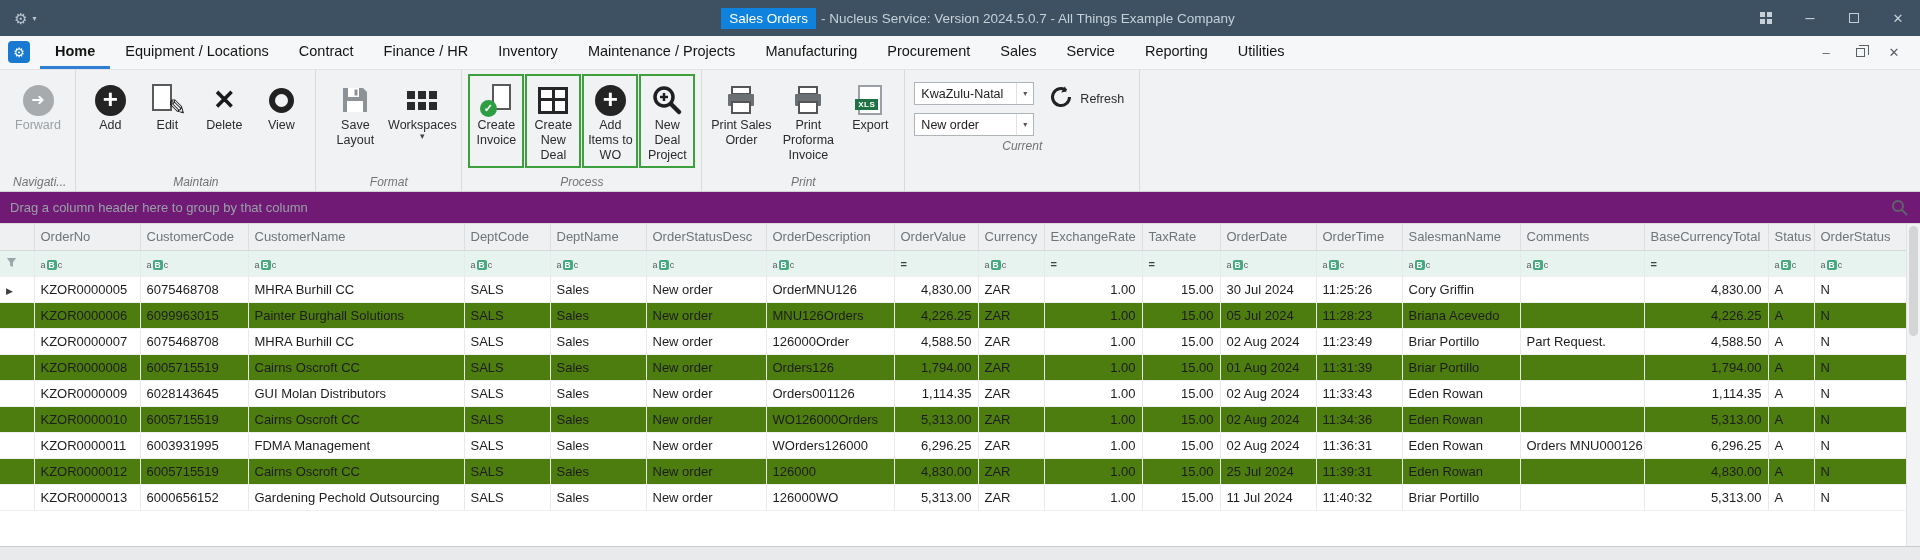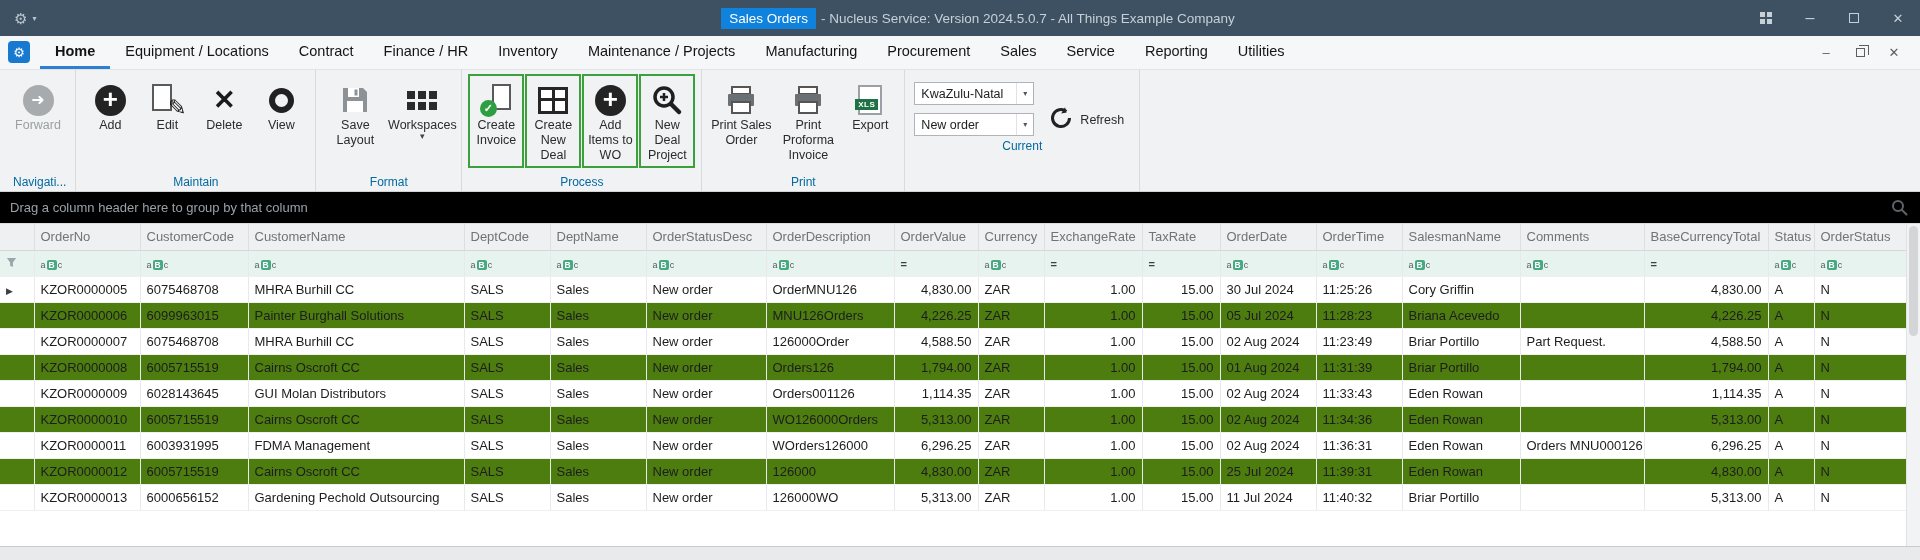--- a/index.html
+++ b/index.html
@@ -38,21 +38,21 @@
   .tab.selected { border-bottom-color:#2e7fd4; font-weight:700; }
   .winctl { margin-left:auto; display:flex; align-items:center; gap:2px; padding-right:10px; }
   .winctl .wbtn { width:32px; height:24px; display:flex; align-items:center; justify-content:center; color:#5a5f64; font-size:13px; }
   .ic-restore { width:9px; height:9px; border:1px solid #5a5f64; position:relative; display:block; }
   .ic-restore::before { content:""; position:absolute; left:2px; top:-4px; width:9px; height:9px; border-top:1px solid #5a5f64; border-right:1px solid #5a5f64; }
 
   
   .ribbon { height:122px; background:#f1f2f3; border-bottom:1px solid #d0d2d4; display:flex; align-items:stretch; padding-left:4px; flex:0 0 auto; }
   .rgroup { display:flex; flex-direction:column; border-right:1px solid #d8dadc; padding:0 3px; }
   .rbuttons { flex:1; display:flex; align-items:flex-start; padding:4px 3px 0; gap:1px; }
-  .rgroup-label { height:19px; text-align:right; font-size:12px; color:#0369a1; display:flex; align-items:center; justify-content:center; padding:0 6px; }
+  .rgroup-label { height:19px; text-align:right; font-size:12px; color:#737373; display:flex; align-items:center; justify-content:center; padding:0 6px;font-style:italic; }
   .rbtn { width:56px; min-height:94px; display:flex; flex-direction:column; align-items:center; padding-top:6px; gap:0; border:2px solid transparent; }
   .rbtn .rlabel { font-size:12.5px; color:#2b2b2b; text-align:center; line-height:1.18; }
   .rbtn.green { border-color:#3ca03c; }
   .rbtn.disabled .rlabel { color:#9aa0a4; }
   .rbtn.wide { width:66px; }
   .ic { width:36px; height:36px; display:flex; align-items:center; justify-content:center; position:relative; flex:0 0 auto; }
 
   .circle { width:31px; height:31px; border-radius:50%; background:#242424; color:#fff; display:flex; align-items:center; justify-content:center; line-height:1; }
   .circle.plus::before { content:"+"; font-size:26px; font-weight:700; margin-top:-3px; }
   .circle.gray { background:#a7abae; }
@@ -77,31 +77,31 @@
   .grid6-ic { display:grid; grid-template-columns:repeat(3,8px); grid-auto-rows:8px; gap:3px; }
   .grid6-ic span { background:#2b2b2b; display:block; }
 
   .xls-ic { width:24px; height:30px; background:#fff; border:2px solid #9aa0a5; position:relative; }
   .xls-ic .xls-badge { position:absolute; left:-5px; bottom:3px; background:#1f7244; color:#fff; font-size:8px; font-weight:700; padding:1px 3px; letter-spacing:0.4px; }
 
   .wcaret { font-size:9px; color:#444; margin-top:-2px; }
   .wcaret::before { content:"▾"; }
 
   
-  .current-body { display:flex; align-items:flex-end; gap:10px; padding:12px 8px 0 6px; }
+  .current-body { display:flex; align-items:flex-start; gap:10px; padding:12px 8px 0 6px; }
   .dd-col { display:flex; flex-direction:column; gap:8px; }
   .dropdown { width:120px; height:23px; background:#fff; border:1px solid #aeb4b9; display:flex; align-items:center; font-size:12.5px; color:#222; padding-left:6px; }
   .dropdown .dval { flex:1; overflow:hidden; white-space:nowrap; }
   .dropdown .dcaret { width:17px; height:100%; display:flex; align-items:center; justify-content:center; color:#555; font-size:8px; border-left:1px solid #e2e2e2; }
   .dropdown .dcaret::before { content:"▾"; }
   .refresh-btn { display:flex; align-items:center; gap:6px; font-size:12.5px; color:#2b2b2b; padding:2px 4px; }
 
   
   .workarea { flex:1 1 auto; position:relative; background:#fff; overflow:hidden; }
-  .groupby { height:32px; background:#000000; border-bottom:1px solid #d9dbdd; display:flex; align-items:center; padding:0 12px 0 10px; font-size:13px; color:#99a1a7; }
+  .groupby { height:32px; background:#701a75; border-bottom:1px solid #d9dbdd; display:flex; align-items:center; padding:0 12px 0 10px; font-size:13px; color:#99a1a7; }
   .search-btn { margin-left:auto; display:flex; align-items:center; }
 
   table.grid { border-collapse:collapse; table-layout:fixed; width:1906px; }
   table.grid th { height:26px; background:#eef0f1; border-right:1px solid #dcdedf; border-bottom:1px solid #d5d7d9; font-weight:400; font-size:13px; color:#6f7478; text-align:left; padding:0 6px; overflow:hidden; white-space:nowrap; }
   tr.filter-row td { height:26px; background:#e7f3ee; border-right:1px solid #d7e8e0; border-bottom:1px solid #d2e4db; padding:0 6px; }
   .f-abc { display:inline-flex; align-items:center; font-size:9px; color:#565b60; }
   .f-abc i { font-style:normal; }
   .f-abc b { color:#fff; background:#47a881; padding:0 2px; border-radius:2px; font-weight:700; margin:0 1px; font-size:8.5px; }
   .f-eq { font-size:11px; font-weight:700; color:#3c4043; }
   table.grid td { height:26px; font-size:13px; color:#1d1d1d; padding:0 6px; border-right:1px solid #e8e9ea; border-bottom:1px solid #f0f0f0; overflow:hidden; white-space:nowrap; }

